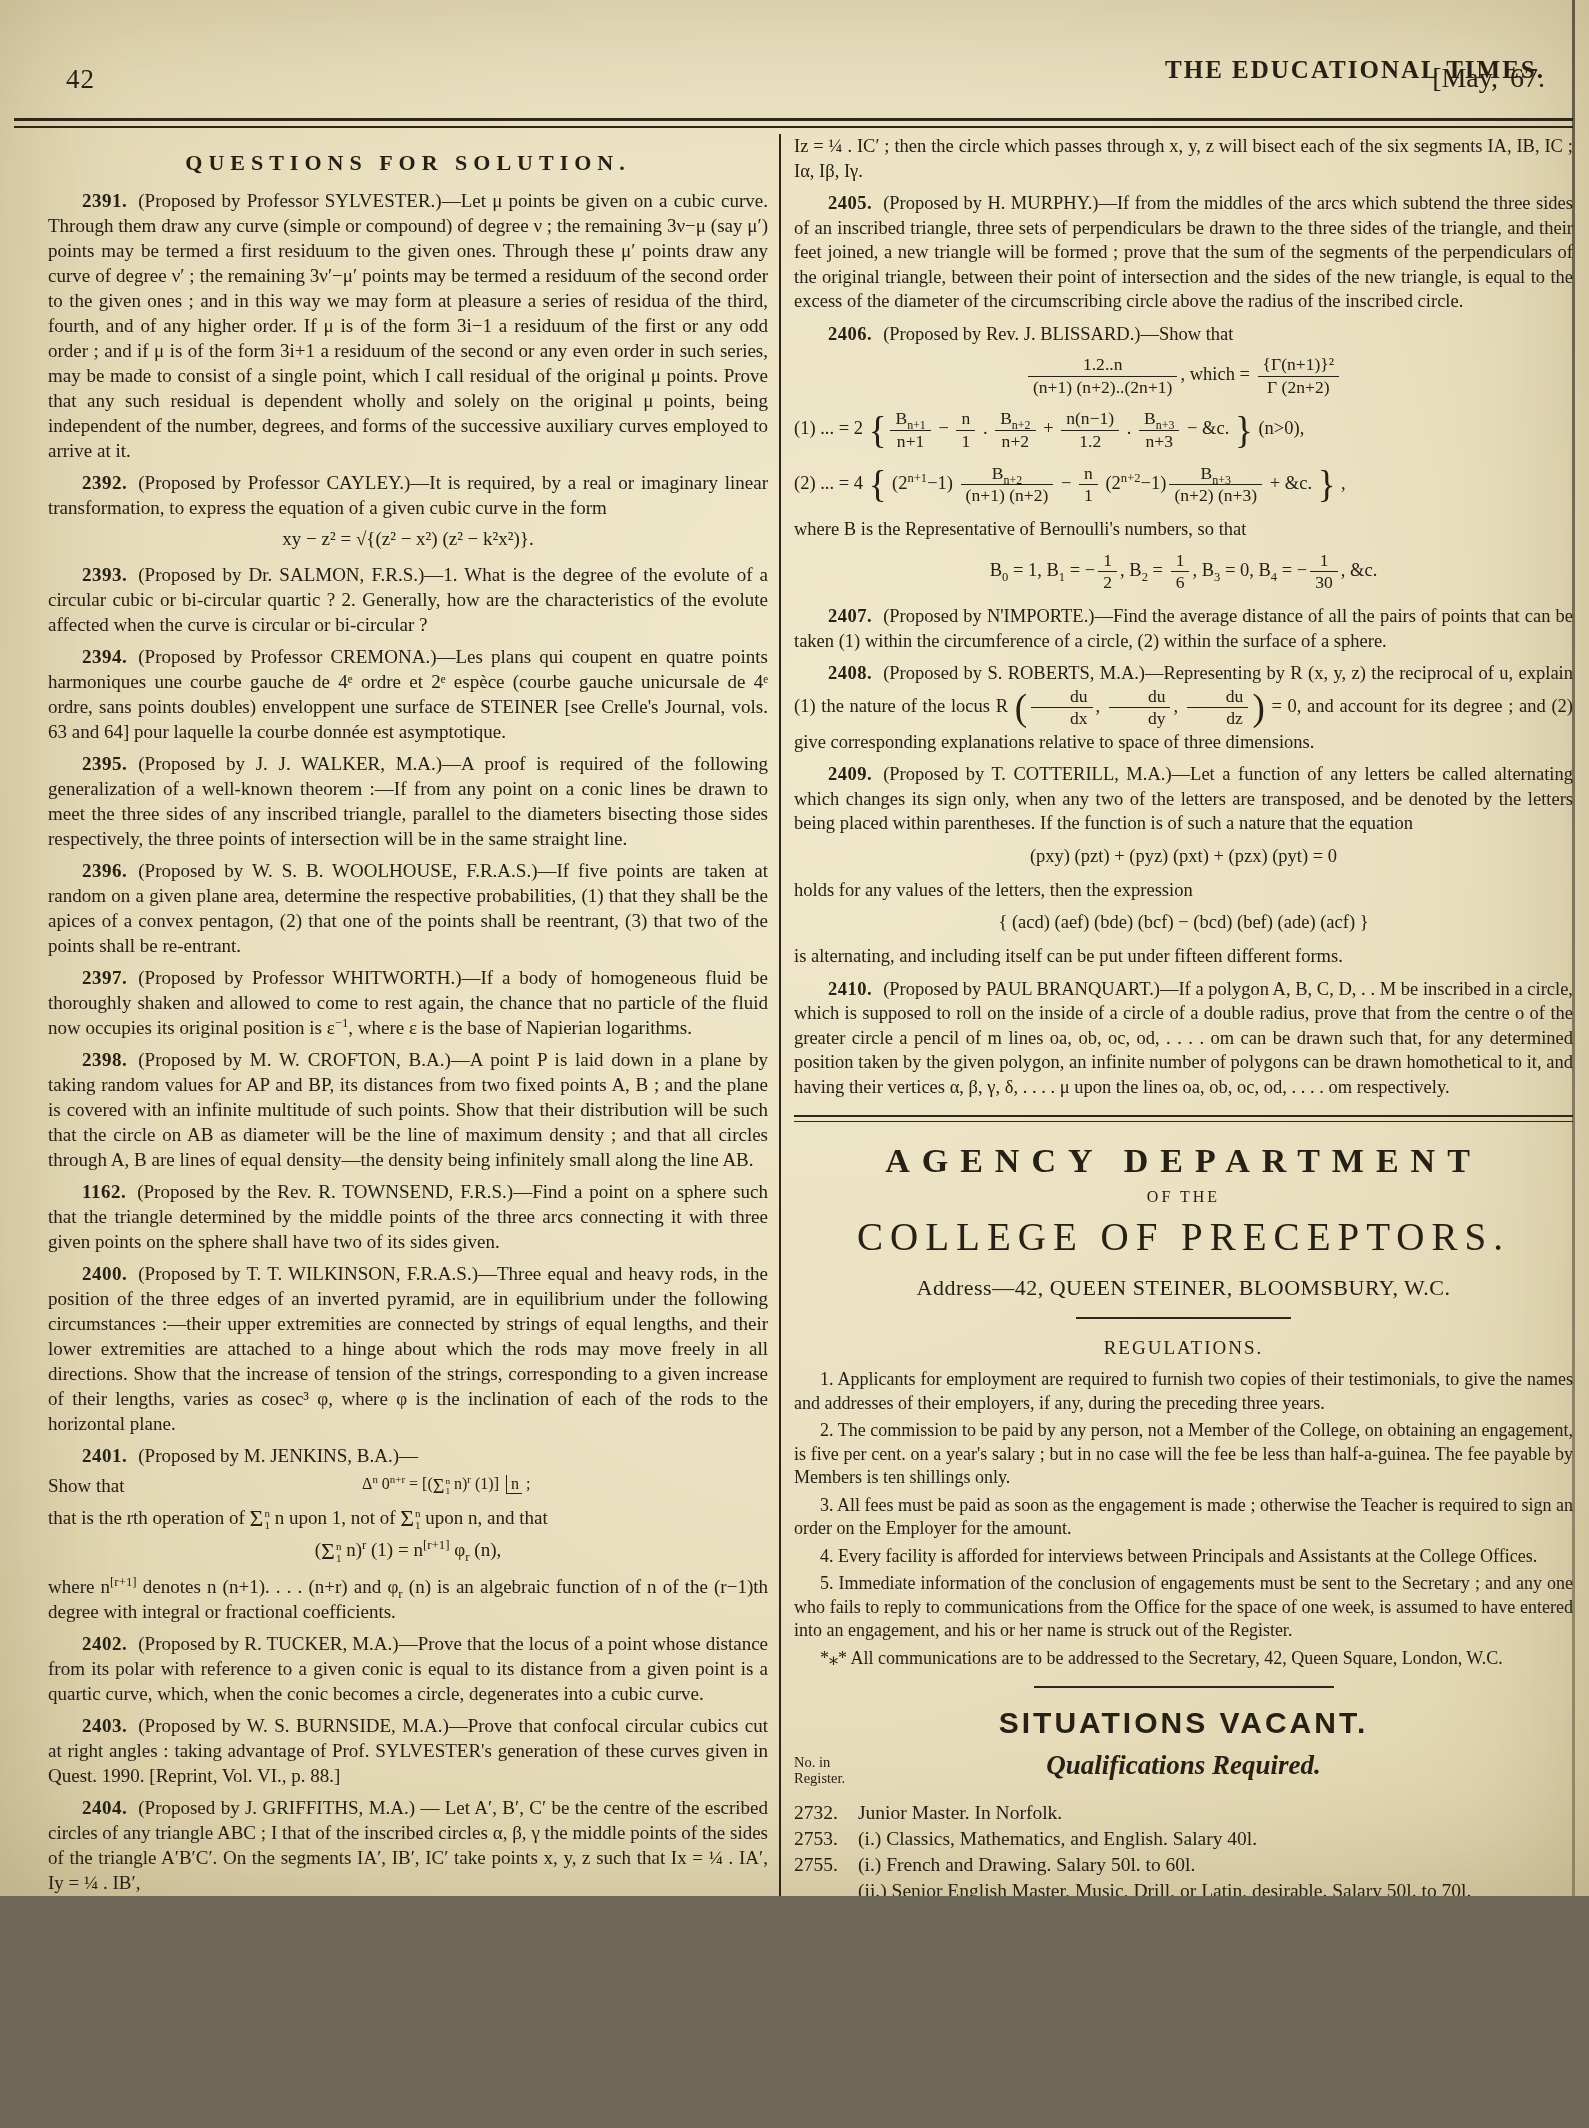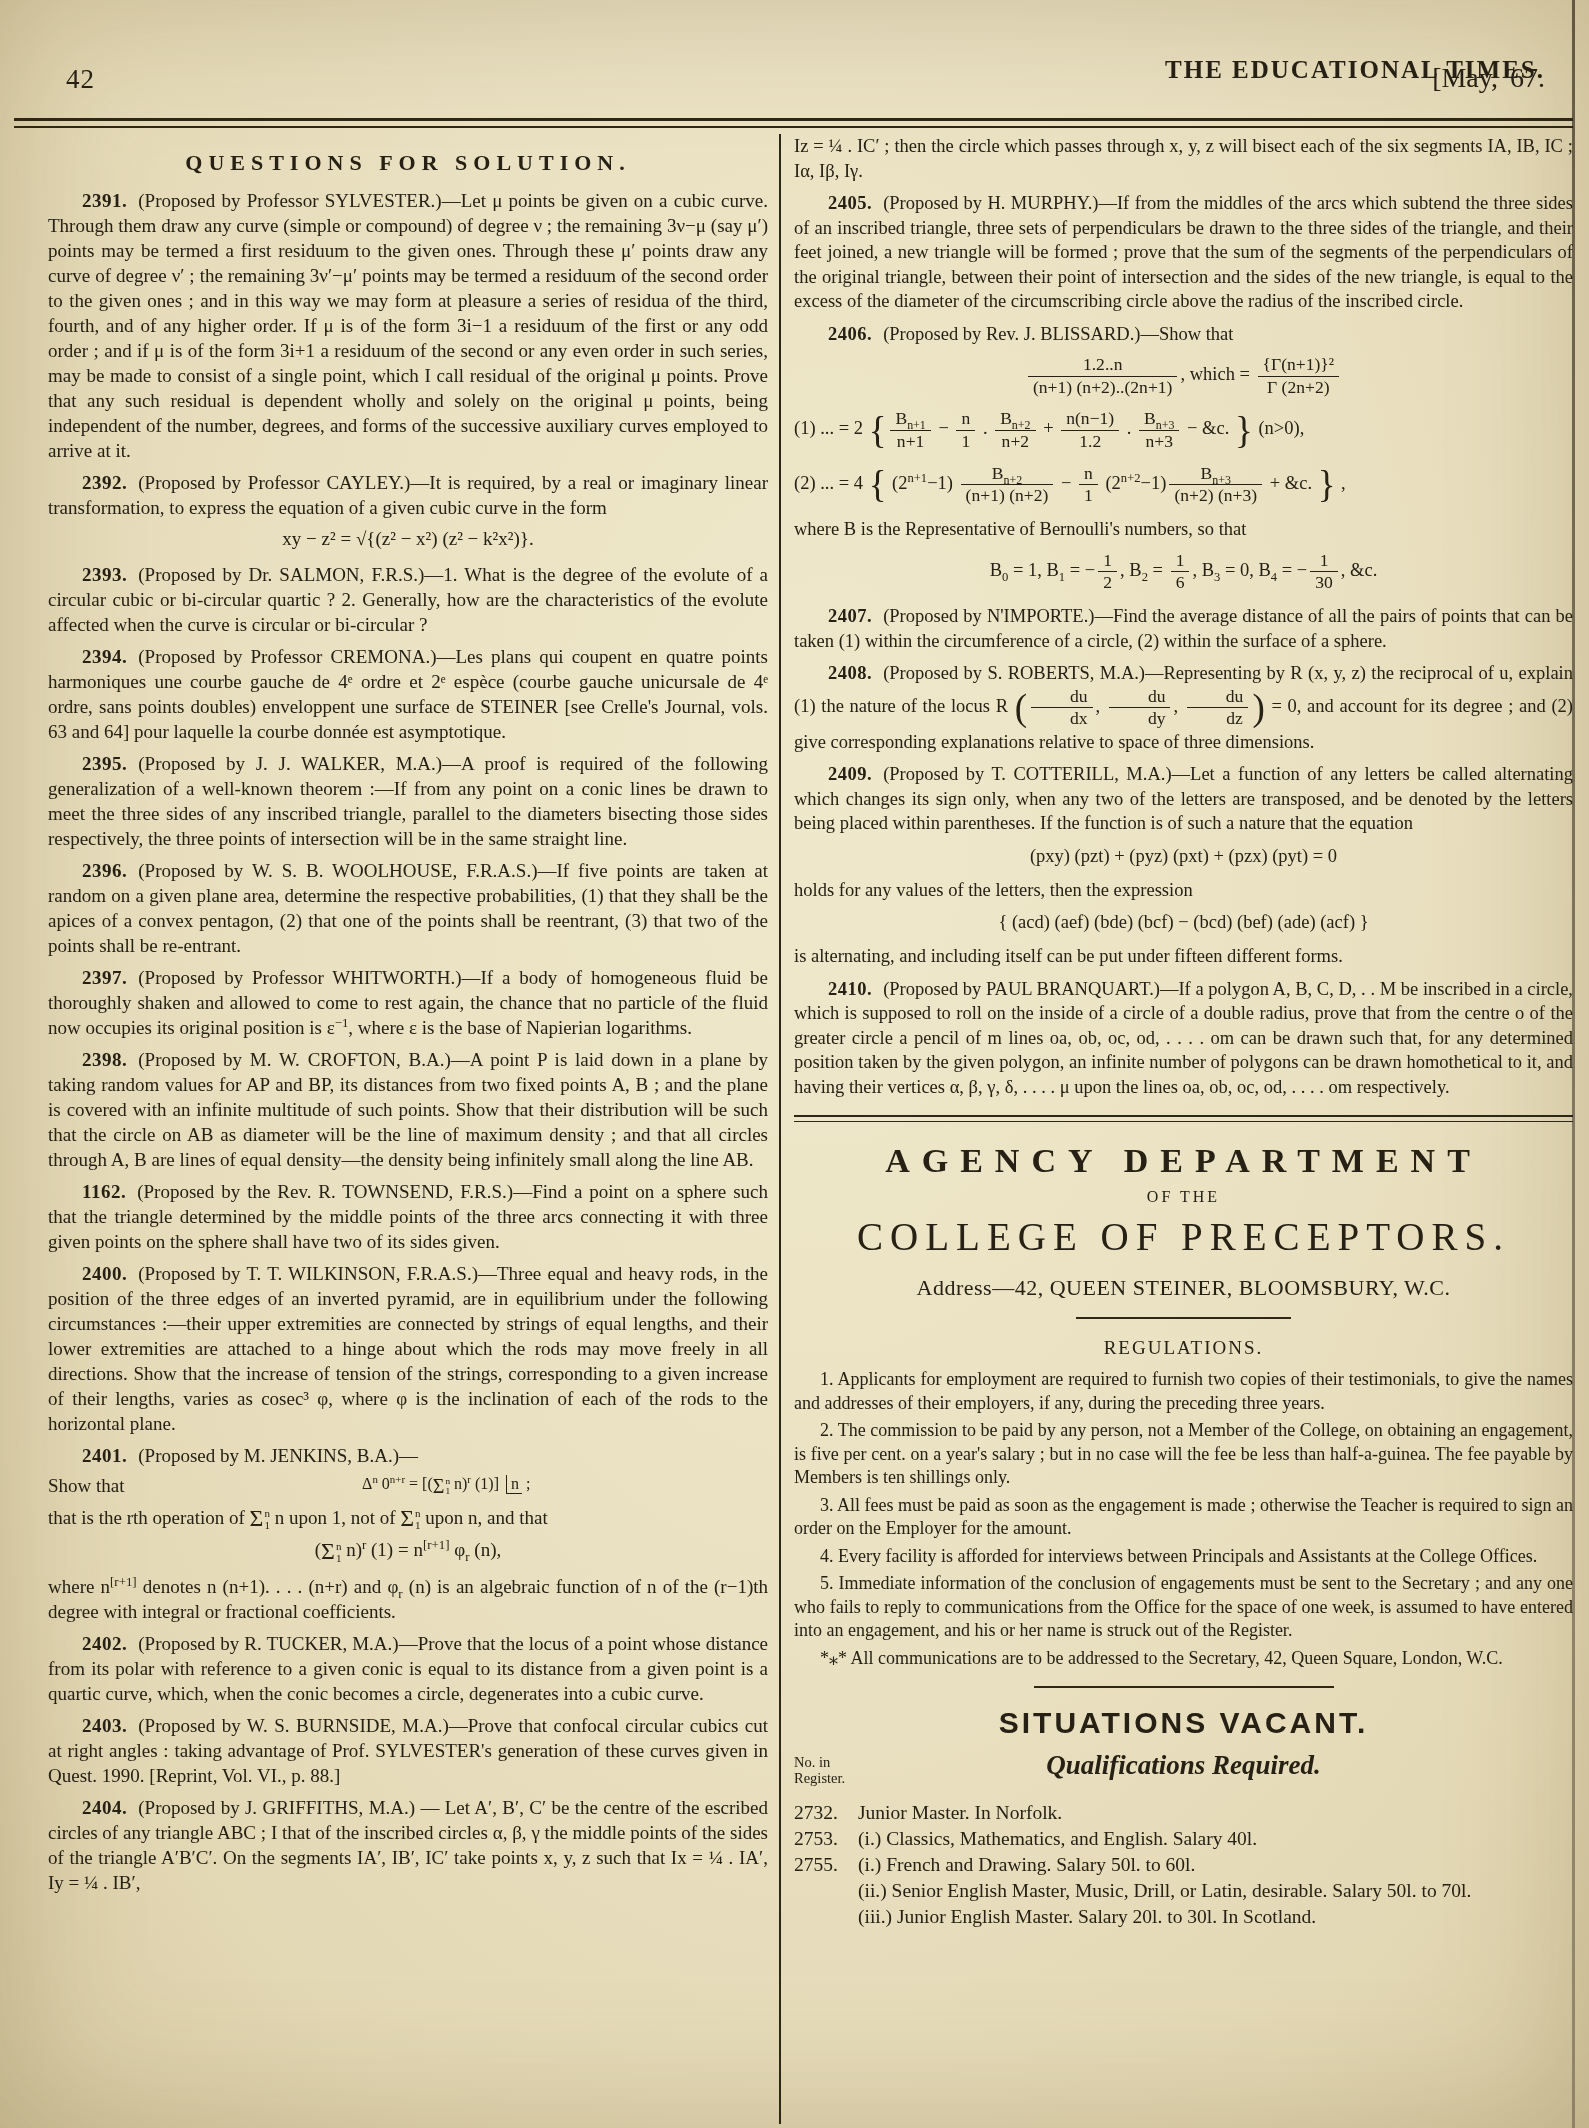--- a/index.html
+++ b/index.html
@@ -1,18 +1,18 @@
 <!DOCTYPE html>
 <html><head>
 <meta charset="utf-8">
 <style>
   html,body{margin:0;padding:0;background:#6e6657;}
   .page{
     position:relative;
-    width:1589px;height:2128px;
+    width:1589px;height:1896px;
     margin:0 auto;
     background:radial-gradient(ellipse at 52% 38%, #f0e8cb 0%, #eae1c2 45%, #e3d8b4 78%, #d5c9a2 100%);
     box-shadow:inset 0 0 140px rgba(116,92,48,.28);
     font-family:"Liberation Serif","DejaVu Serif","DejaVu Sans",serif;
     color:#262015;
     overflow:hidden;
   }
   .page::after{ 
     content:"";position:absolute;top:0;bottom:0;right:14px;width:3px;
     background:linear-gradient(to bottom, rgba(40,32,18,.65), rgba(40,32,18,.35));

